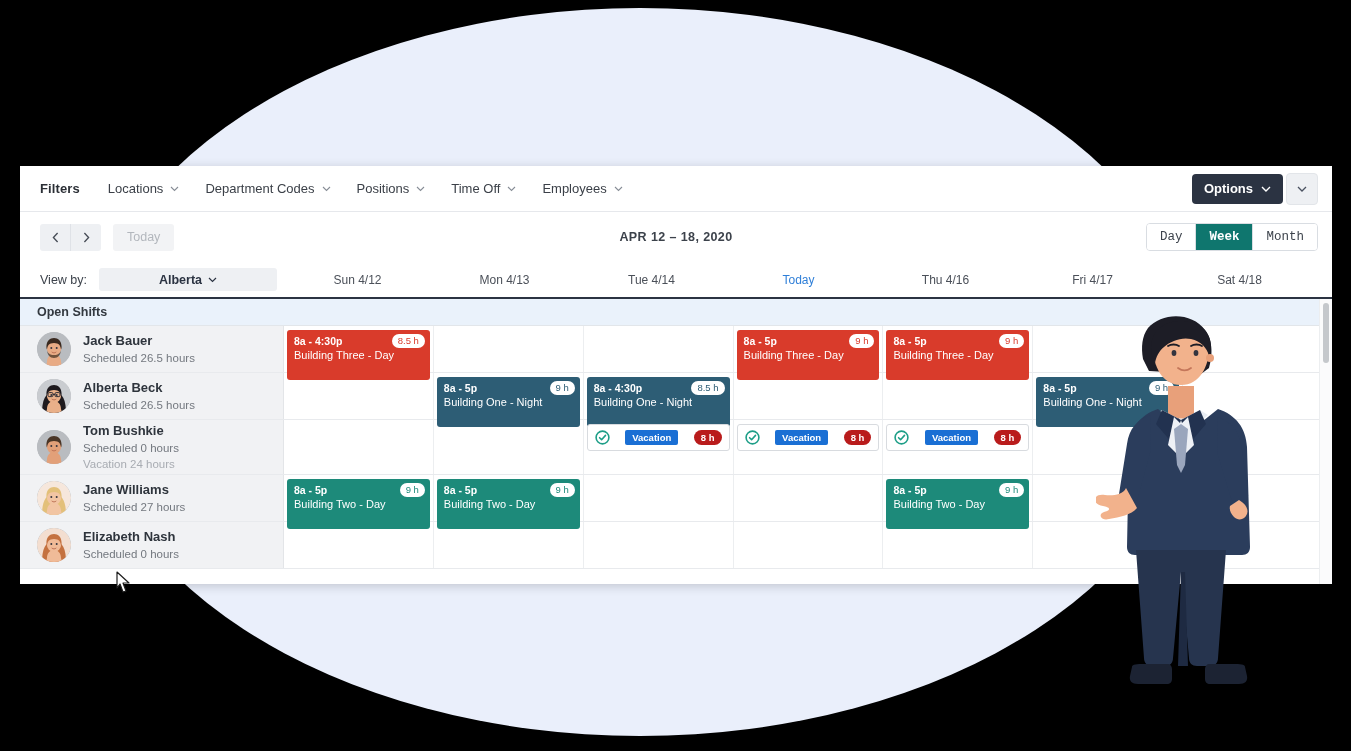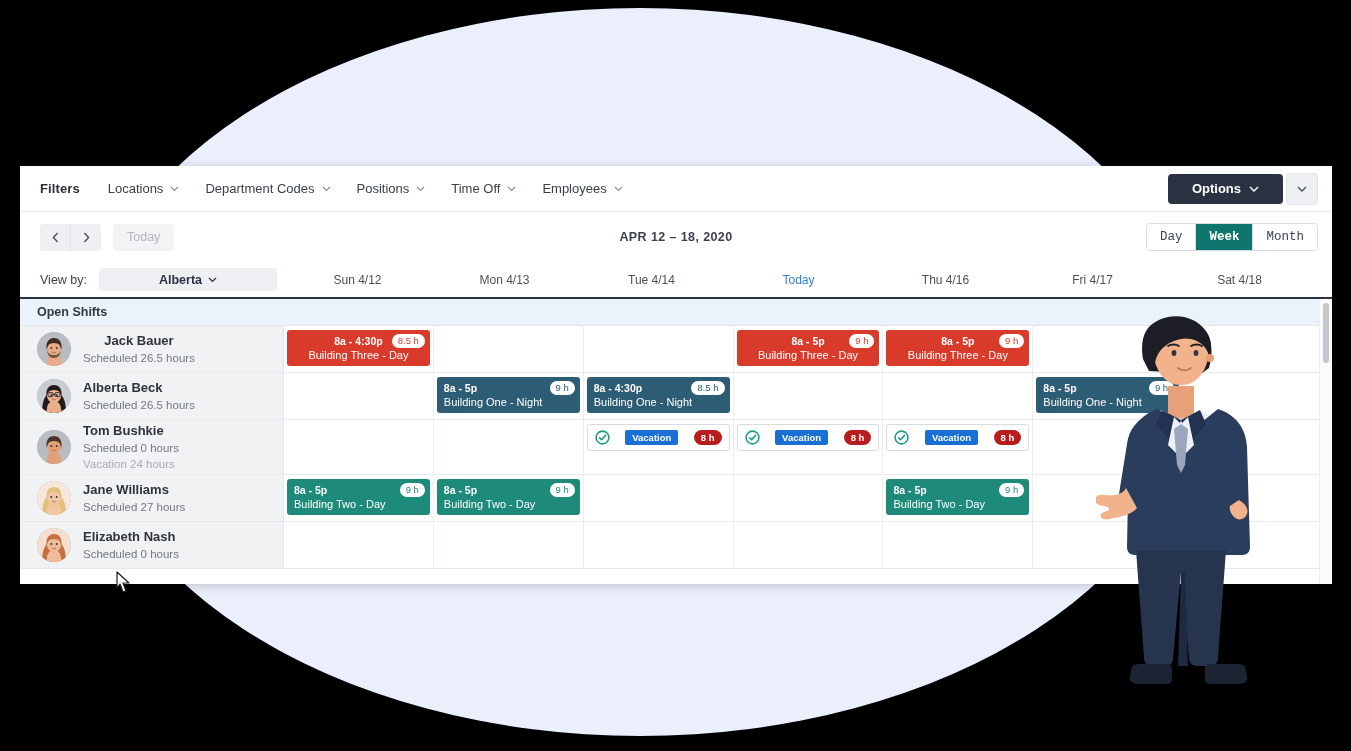--- a/index.html
+++ b/index.html
@@ -34,21 +34,21 @@
   }
   .filter-item{
     font-size:13px;color:#3b4048;margin-right:26px;display:flex;align-items:center;cursor:pointer;white-space:nowrap;
   }
   .filter-item .caret{margin-left:7px;display:inline-block;}
   .caret svg{display:block;}
   .spacer{flex:1;}
   .options-btn{
     background:#2b3342;color:#fff;font-size:13px;font-weight:bold;
     height:30px;border-radius:4px;display:flex;align-items:center;
-    padding:0 24px;cursor:pointer;white-space:nowrap;
+    padding:0 12px;cursor:pointer;white-space:nowrap;
   }
   .options-btn .caret{margin-left:8px;}
   .options-split{
     margin-left:3px;width:30px;height:30px;background:#eef0f3;border:1px solid #e2e5e9;border-radius:4px;
     display:flex;align-items:center;justify-content:center;cursor:pointer;color:#4a5160;
   }
 
   
   .nav-bar{position:relative;height:50px;display:flex;align-items:center;padding:0 14px 0 20px;}
   .arrow-group{display:flex;}
@@ -111,21 +111,21 @@
   .emp-name{font-size:13px;font-weight:bold;color:#2e343c;line-height:1.35;}
   .emp-sched{font-size:11.5px;color:#73787f;line-height:1.4;}
   .emp-vac{font-size:11.5px;color:#a8acb2;line-height:1.4;}
   .day-cells{flex:1;display:flex;position:relative;}
   .day-cell{flex:1;border-right:1px solid #eceef0;box-sizing:border-box;position:relative;padding:4px 3px;}
   .day-cell:last-child{border-right:none;}
 
   
   .shift{
     border-radius:3px;padding:4px 7px 5px 7px;color:#fff;position:relative;box-sizing:border-box;
-    height:36px;cursor:pointer;overflow:hidden;
+    height:50px;cursor:pointer;overflow:hidden;
   }
   .shift .time{font-size:10.5px;font-weight:bold;line-height:1.35;}
   .shift .pos{font-size:11px;line-height:1.35;white-space:nowrap;}
   .shift .hrs{
     position:absolute;right:5px;top:4px;background:#fff;border-radius:9px;
     font-size:9.5px;font-weight:normal;padding:1px 6px;line-height:1.3;
   }
   .shift.red{background:#d93b2b;}
   .shift.red .hrs{color:#d93b2b;}
   .shift.navy{background:#2d5d75;}
@@ -274,21 +274,21 @@
           <div class="day-head today">Today</div>
           <div class="day-head">Thu 4/16</div>
           <div class="day-head">Fri 4/17</div>
           <div class="day-head">Sat 4/18</div>
         </div>
     </div>
 
     <div class="grid-wrap">
       <div class="open-shifts-row">Open Shifts</div>
       <div id="rows">
-          <div class="emp-row" style="height: 46px; text-align: center;">
+          <div class="emp-row" style="height: 46px;">
             <div class="emp-cell">
               <div class="avatar">
                 <svg viewBox="0 0 34 34" xmlns="http://www.w3.org/2000/svg">
                   <circle cx="17" cy="17" r="17" fill="#b9bcc0"></circle>
                   <path d="M10 30c0-5 3-8 7-8s7 3 7 8l1 4H9z" fill="#e8ab85"></path>
                   <ellipse cx="17" cy="16" rx="7.2" ry="8.2" fill="#e8ab85"></ellipse>
                   <path d="M10 17c0 6 3 9 7 9s7-3 7-9c0 4-3 6-7 6s-7-2-7-6z" fill="#4a3526" opacity=".75"></path>
                   <path d="M9.4 15c0-6 3.4-9 7.6-9s7.6 3 7.6 9c0 1-.3 2-.6 2.6-.4-3.8-2-6.6-7-6.6s-6.6 2.8-7 6.6c-.3-.6-.6-1.6-.6-2.6z" fill="#3a2a20"></path>
                   <circle cx="14.3" cy="16" r="1" fill="#35353f"></circle>
                   <circle cx="19.7" cy="16" r="1" fill="#35353f"></circle>

